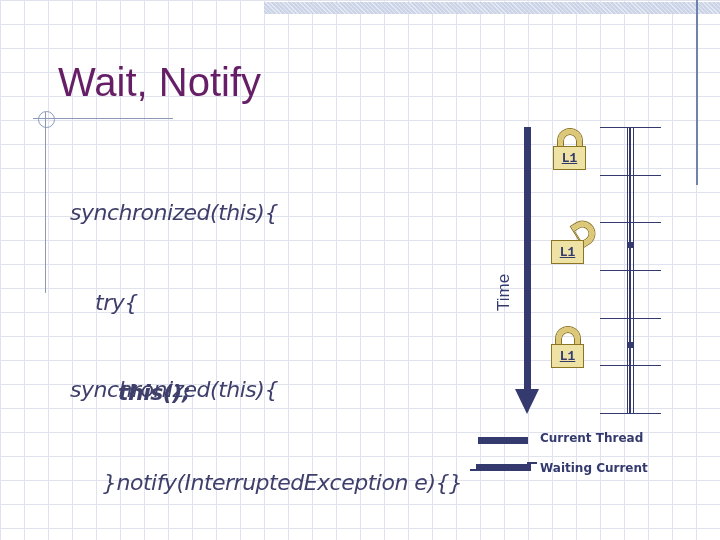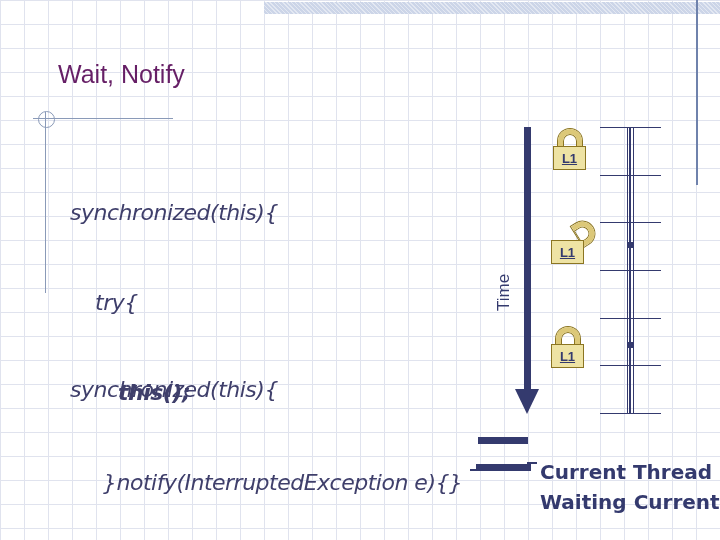--- a/index.html
+++ b/index.html
@@ -17,21 +17,21 @@
     background-size:24px 24px;
   }
   .top-band{
     position:absolute; left:264px; top:2px; width:456px; height:12px;
     background:var(--c-band);
     background-image:repeating-linear-gradient(45deg, rgba(255,255,255,.45) 0 1px, transparent 1px 3px);
   }
   .right-edge-line{position:absolute; left:696px; top:0; width:2px; height:185px; background:#6F82AC;}
   .title{
     position:absolute; left:58px; top:60px; margin:0;
-    font-size:25px; font-weight:400; letter-spacing:0px; color:var(--c-title);
+    font-size:40px; font-weight:400; letter-spacing:0px; color:var(--c-title);
   }
   .orn-hline{position:absolute; left:33px; top:118px; width:140px; height:1px; background:var(--c-ornament);}
   .orn-vline{position:absolute; left:45px; top:112px; width:1px; height:181px; background:var(--c-ornament);}
   .orn-circle{
     position:absolute; left:38px; top:111px; width:15px; height:15px;
     border:1.5px solid var(--c-ornament); border-radius:50%; background:transparent;
   }
   .code{
     position:absolute; color:var(--c-code);
     font-family:"DejaVu Sans",sans-serif; font-style:italic;
@@ -70,36 +70,36 @@
     border:5px solid var(--c-lock-shackle); border-bottom:none;
     border-radius:12px 12px 0 0;
     box-shadow:0 0 0 1px var(--c-lock-border), inset 0 0 0 1px var(--c-lock-border);
   }
   .lock-body{
     position:absolute; width:31px; height:22px;
     background:var(--c-lock-body); border:1px solid var(--c-lock-border);
     display:flex; align-items:center; justify-content:center;
   }
   .lock-label{
-    font-family:Liberation Sans, sans-serif; font-weight:bold; font-size:13px;
+    font-family:Liberation Mono, monospace; font-weight:bold; font-size:13px;
     color:var(--c-navy); text-decoration:underline; line-height:13px;
   }
   .lock1{left:553px; top:129px;}
   .lock1 .lock-shackle{left:5px; top:0;}
   .lock1 .lock-body{left:0; top:17px;}
   .lock2{left:551px; top:221px;}
   .lock2 .lock-shackle{left:22px; top:2px; transform:rotate(58deg);}
   .lock2 .lock-body{left:0; top:19px;}
   .lock3{left:551px; top:327px;}
   .lock3 .lock-shackle{left:5px; top:0;}
   .lock3 .lock-body{left:0; top:17px;}
   
   .legend-label{
     position:absolute; left:540px; font-family:"DejaVu Sans",sans-serif;
-    font-weight:bold; font-size:20px; color:var(--c-navy); white-space:nowrap;margin-top:29px;
+    font-weight:bold; font-size:12px; color:var(--c-navy); white-space:nowrap;
   }
   .cur-bar{position:absolute; left:478px; top:437px; width:50px; height:7px; background:var(--c-navy);}
   .wait-bar{position:absolute; left:476px; top:464px; width:55px; height:7px; background:var(--c-navy);}
   .wait-tip-l{position:absolute; left:470px; top:469px; width:10px; height:2px; background:var(--c-navy);}
   .wait-tip-r{position:absolute; left:527px; top:462px; width:10px; height:2px; background:var(--c-navy);}
 </style>
 </head>
 <body>
 
 <div class="slide">

